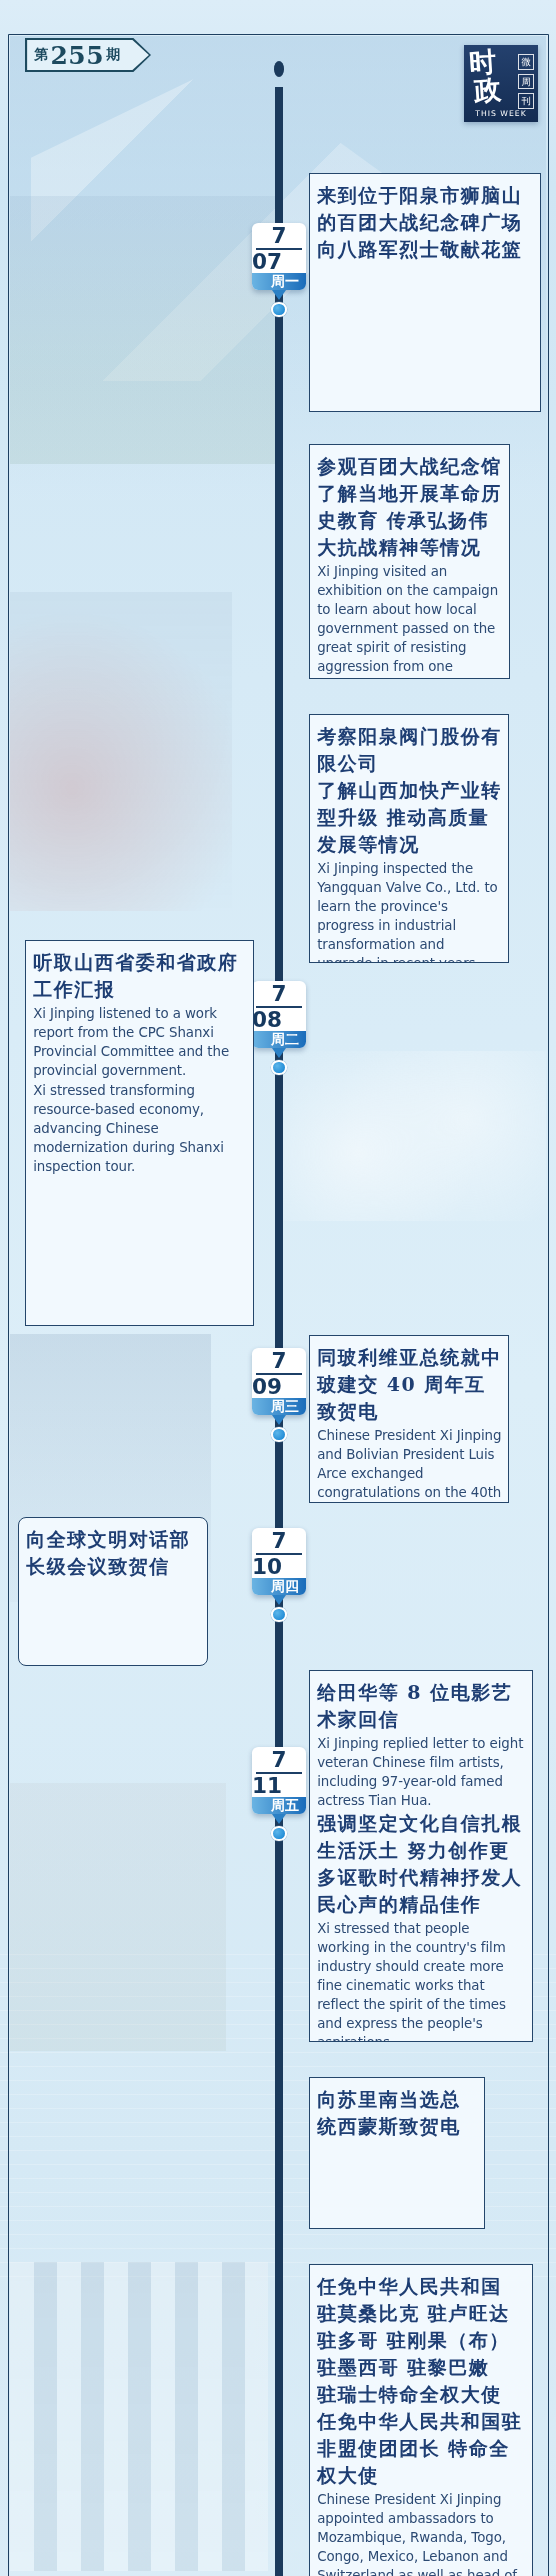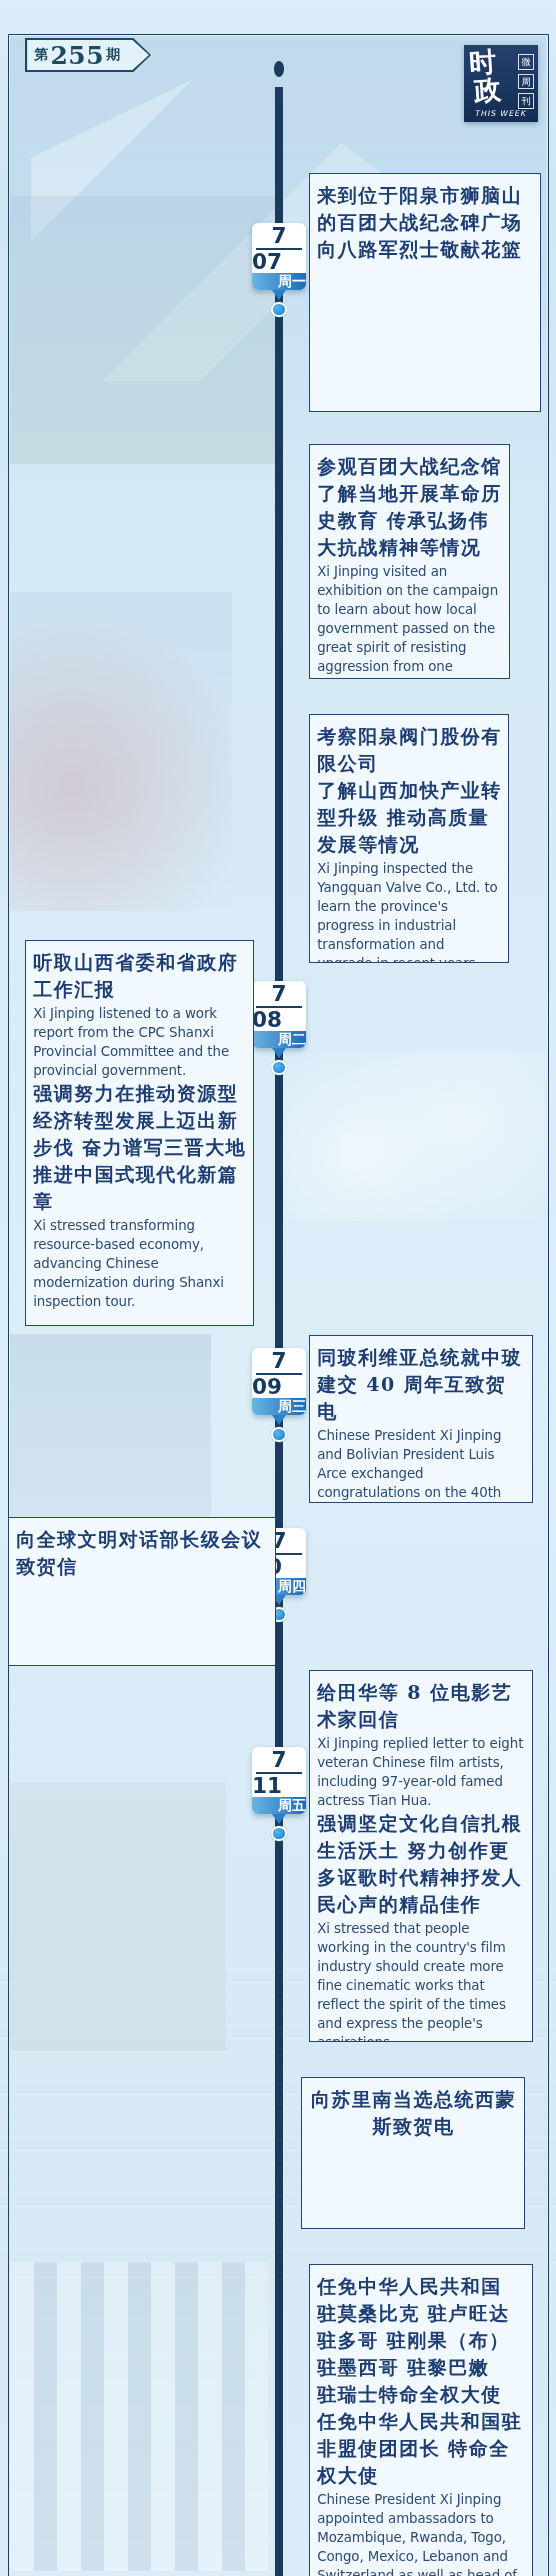--- a/index.html
+++ b/index.html
@@ -49,51 +49,51 @@
   .brand{position:absolute;left:464px;top:45px;width:74px;height:77px;
     background:linear-gradient(180deg,#24416e,#142c52);box-shadow:0 2.1px 5.2px rgba(20,50,90,.3);}
   .brand .big-col{position:absolute;left:5.2px;top:3.1px;width:44px;color:#fff;
     font-family:"DejaVu Serif",serif;font-weight:700;}
   .brand .bc1{font-size:27px;line-height:28px;transform:rotate(-4deg);}
   .brand .bc2{font-size:27px;line-height:28px;margin-left:5.2px;transform:rotate(-4deg);}
   .brand .mini-col{position:absolute;right:4.1px;top:9.3px;width:15.5px;}
   .brand .mini{width:13.4px;height:13.4px;border:0.5px solid rgba(255,255,255,.85);color:#fff;
     font-size:9.3px;line-height:13.4px;text-align:center;margin-bottom:4.1px;font-family:"DejaVu Serif",serif;}
   .brand .sub{position:absolute;left:0;right:0;bottom:4.1px;text-align:center;color:#fff;
-    font-size:7.7px;letter-spacing:1px;font-style:italic;}
+    font-size:7.7px;letter-spacing:1px;}
   
   .tl-top-dot{position:absolute;left:274px;top:61px;width:10.3px;height:15.5px;border-radius:50%;background:#1b3a5c;}
   .tl-line{position:absolute;left:275px;top:87px;width:8.2px;height:2634px;background:#1b3a5c;}
   
   .daybadge{position:absolute;left:252px;width:54px;}
   .db-card{background:#fff;border-radius:6.2px;overflow:hidden;box-shadow:0 2.1px 5.2px rgba(30,60,100,.28);}
   .db-month{font-size:21.6px;font-weight:700;color:#16395f;text-align:center;line-height:24px;padding-top:1px;}
   .db-divider{height:1.5px;background:#1c3f66;margin:0 3.6px;}
   .db-day{font-size:21.6px;font-weight:700;color:#16395f;text-align:left;line-height:23px;}
-  .db-week{height:17.5px;font-size:14px;font-weight:700;color:#fff;text-align:right;padding-right:0;line-height:17.5px;
+  .db-week{height:17.5px;font-size:14px;font-weight:700;color:#fff;text-align:right;padding-right:7px;line-height:17.5px;
     background:linear-gradient(90deg,#6ab4e3,#1a6cba);}
   .db-pointer{width:0;height:0;margin:0 auto;
     border-left:7.7px solid transparent;border-right:7.7px solid transparent;border-top:10.3px solid #2b80c5;}
   .db-dot{width:11.3px;height:11.3px;margin:2.1px auto 0;border-radius:50%;
     background:radial-gradient(circle at 35% 35%,#5cb6ea,#0f7fd0);border:2.1px solid #fff;
     box-shadow:0 0 0 0.5px rgba(110,160,200,.5);}
   
   .card{position:absolute;background:#f2f9fe;border:1.5px solid #24466b;box-sizing:border-box;
     padding:8.2px 6.2px 8.2px 7.2px;overflow:hidden;}
   .zh{font-family:"DejaVu Serif",serif;font-weight:700;color:#1e3e73;font-size:19px;line-height:27px;
     letter-spacing:1.5px;white-space:pre-line;}
   .en{color:#2c4a73;font-size:13.4px;line-height:19px;letter-spacing:-0.1px;margin-top:1px;}
   .c1{left:309px;top:173px;width:232px;height:239px;}
   .c2{left:309px;top:444px;width:201px;height:235px;}
   .c3{left:309px;top:714px;width:200px;height:249px;}
   .c4{left:25px;top:940px;width:229px;height:386px;}
-  .c5{left:309px;top:1335px;width:224px;height:168px;}
-  .c6{left:8px;top:1517px;width:268px;height:149px;}
+  .c5{left:309px;top:1335px;width:200px;height:168px;}
+  .c6{left:18px;top:1517px;width:190px;height:149px;border-radius:8px;}
   .c7{left:309px;top:1670px;width:224px;height:372px;}
-  .c8{left:301px;top:2077px;width:224px;height:152px;text-align:center;}
+  .c8{left:309px;top:2077px;width:176px;height:152px;}
   .c9{left:309px;top:2264px;width:224px;height:383px;}
 </style>
 </head>
 <body>
 
 <div id="canvas">
   <div class="grid decor"></div>
   <div class="decor d-sky"></div>
   <div class="decor d-poly"></div>
   <div class="decor d-city1"></div>
@@ -192,21 +192,20 @@
     <div class="en">Xi Jinping visited an exhibition on the campaign to learn about how local government passed on the great spirit of resisting aggression from one generation to the next.</div>
   </div>
   <div class="card c3">
     <div class="zh">考察阳泉阀门股份有限公司
 了解山西加快产业转型升级 推动高质量发展等情况</div>
     <div class="en">Xi Jinping inspected the Yangquan Valve Co., Ltd. to learn the province's progress in industrial transformation and upgrade in recent years.</div>
   </div>
   <div class="card c4">
     <div class="zh">听取山西省委和省政府工作汇报</div>
     <div class="en">Xi Jinping listened to a work report from the CPC Shanxi Provincial Committee and the provincial government.</div>
-    <div class="zh">强调努力在推动资源型经济转型发展上迈出新步伐 奋力谱写三晋大地推进中国式现代化新篇章</div>
     <div class="en">Xi stressed transforming resource-based economy, advancing Chinese modernization during Shanxi inspection tour.</div>
   </div>
   <div class="card c5">
     <div class="zh">同玻利维亚总统就中玻建交 40 周年互致贺电</div>
     <div class="en">Chinese President Xi Jinping and Bolivian President Luis Arce exchanged congratulations on the 40th anniversary of diplomatic relations.</div>
   </div>
   <div class="card c6">
     <div class="zh">向全球文明对话部长级会议致贺信</div>
   </div>
   <div class="card c7">

